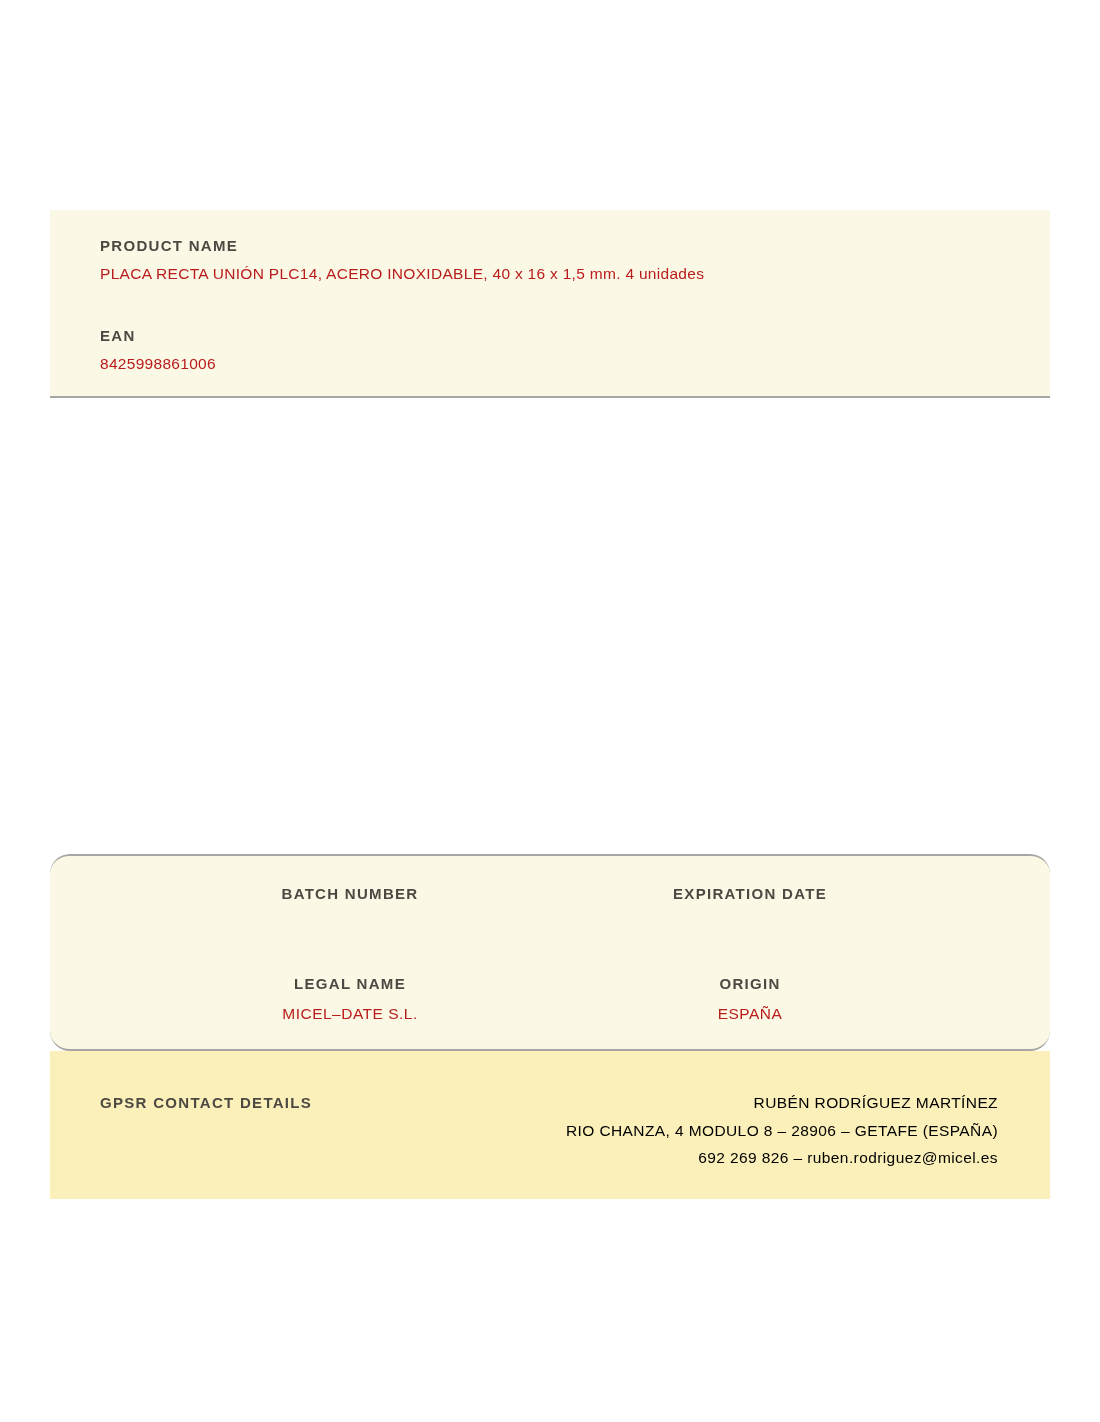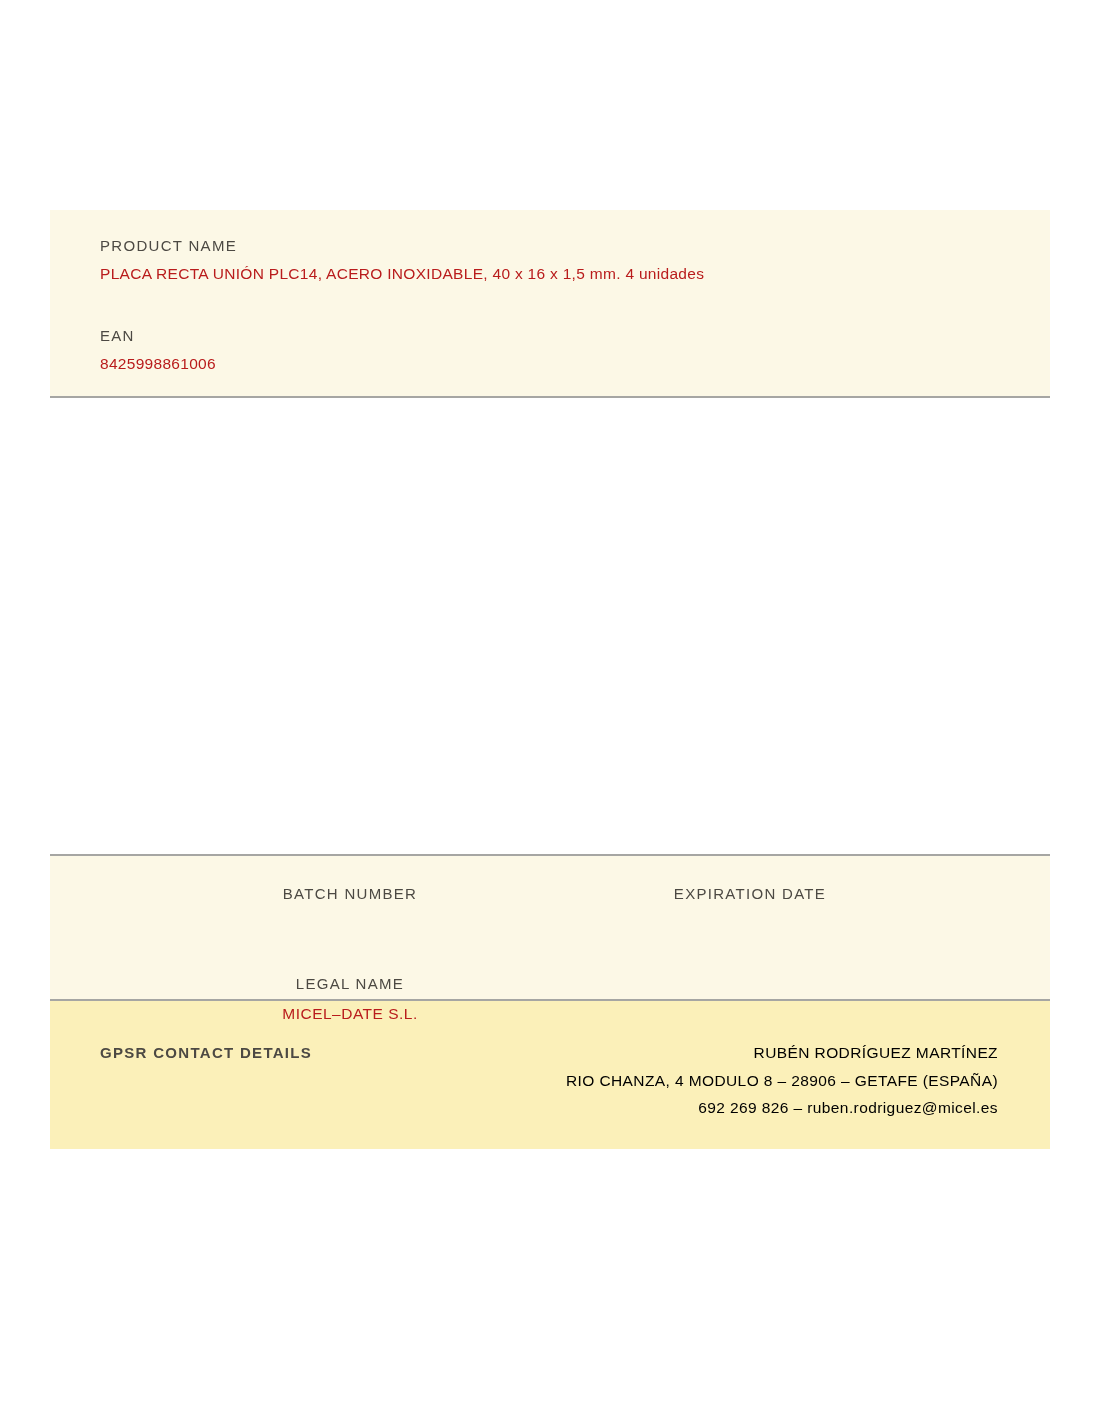--- a/index.html
+++ b/index.html
@@ -16,42 +16,43 @@
   
   .product-panel {
     margin-top: 210px;
     height: 188px;
     background: #FCF8E6;
     border-bottom: 2px solid #A6A6A3;
     padding: 27px 50px 0 50px;
   }
   .field-label {
     font-size: 15px;
-    font-weight: normal;
+    font-weight: bold;
     letter-spacing: 1.3px;
     color: #4C4943;
     line-height: 17px;
   }
   .field-value {
     font-size: 15.5px;
     letter-spacing: 0.3px;
     color: #b91c1c;
     line-height: 17px;
     margin-top: 11px;
   }
   .field-block + .field-block { margin-top: 45px; }
 
   
   .details-panel {
     margin-top: 456px;
-    height: 147px;
+    height: 197px;
     background: #FCF8E6;
     border-top: 2px solid #A6A6A3;
     border-bottom: 2px solid #A6A6A3;
     padding-top: 29px;
+    border-radius: 20px;
   }
   .details-grid {
     width: 800px;
     margin: 0 auto;
     display: grid;
     grid-template-columns: 400px 400px;
     text-align: center;
   }
   .details-cell-row1 { height: 90px; }
   .details-cell .field-value { margin-top: 13px; letter-spacing: 0.5px; }
@@ -101,20 +102,24 @@
       <div class="field-value"></div>
     </div>
     <div class="details-cell details-cell-row1">
       <div class="field-label">EXPIRATION DATE</div>
       <div class="field-value"></div>
     </div>
     <div class="details-cell">
       <div class="field-label">LEGAL NAME</div>
       <div class="field-value">MICEL–DATE S.L.</div>
     </div>
+    <div class="details-cell">
+      <div class="field-label">ORIGIN</div>
+      <div class="field-value">ESPAÑA</div>
+    </div>
   </div>
 </section>
 
 <section class="panel gpsr-panel">
   <div class="gpsr-label">GPSR CONTACT DETAILS</div>
   <div class="gpsr-contact">
     <div>RUBÉN RODRÍGUEZ MARTÍNEZ</div>
     <div>RIO CHANZA, 4 MODULO 8 – 28906 – GETAFE (ESPAÑA)</div>
     <div>692 269 826 – ruben.rodriguez@micel.es</div>
   </div>

